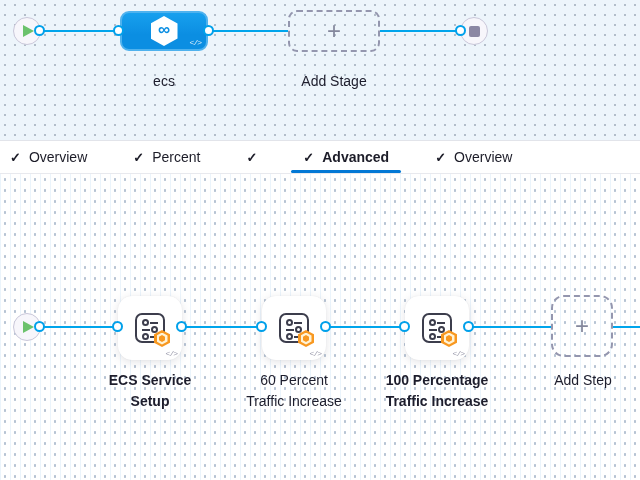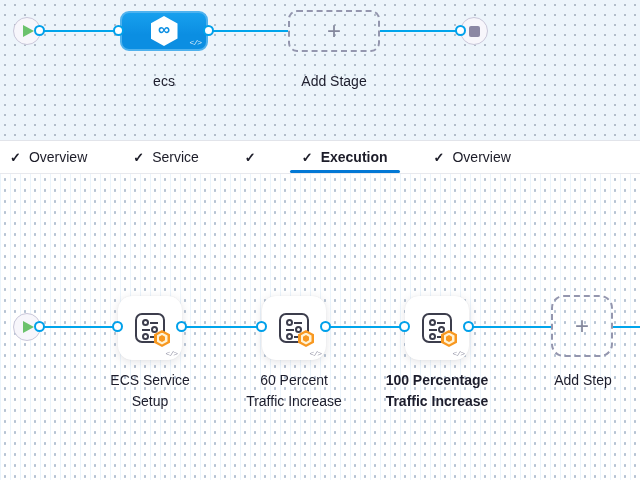--- a/index.html
+++ b/index.html
@@ -116,21 +116,21 @@
   .b-edge1 { left:40px; top:152px; width:512px; }
   .b-edge2 { left:613px; top:152px; width:27px; }
   .b-start { left:13px; top:139px; }
   .b-port0 { left:34px; top:147px; }
   .b-port1a { left:112px; top:147px; } .b-port1b { left:176px; top:147px; }
   .b-port2a { left:256px; top:147px; } .b-port2b { left:320px; top:147px; }
   .b-port3a { left:399px; top:147px; } .b-port3b { left:463px; top:147px; }
   .b-card1 { left:118px; top:122px; }
   .b-card2 { left:262px; top:122px; }
   .b-card3 { left:405px; top:122px; }
-  .b-label1 { left:80px;  top:196px; width:140px; }
+  .b-label1 { left:80px;  top:196px; width:140px;font-weight:bold; }
   .b-label2 { left:224px; top:196px; width:140px; }
   .b-label3 { left:367px; top:196px; width:140px;font-weight:bold; }
   .b-addstep { left:551px; top:121px; width:62px; height:62px; border-radius:13px; }
   .b-addstep-label { left:521px; top:196px; width:124px; }
 </style>
 </head>
 <body>
 
 <div class="screen">
 
@@ -167,28 +167,28 @@
     </div>
   </div>
 
   <div class="tabbar">
     <div class="tab">
       <span class="check">✓</span>
       <span>Overview</span>
     </div>
     <div class="tab">
       <span class="check">✓</span>
-      <span>Service</span>
+      <span>Percent</span>
     </div>
     <div class="tab">
       <span class="check">✓</span>
     </div>
     <div class="tab active">
       <span class="check">✓</span>
-      <span>Execution</span>
+      <span>Advanced</span>
     </div>
     <div class="tab">
       <span class="check">✓</span>
       <span>Overview</span>
     </div>
   </div>
 
   <div class="canvas-bottom">
     <div class="edge b-edge1"></div>
     <div class="edge b-edge2"></div>

